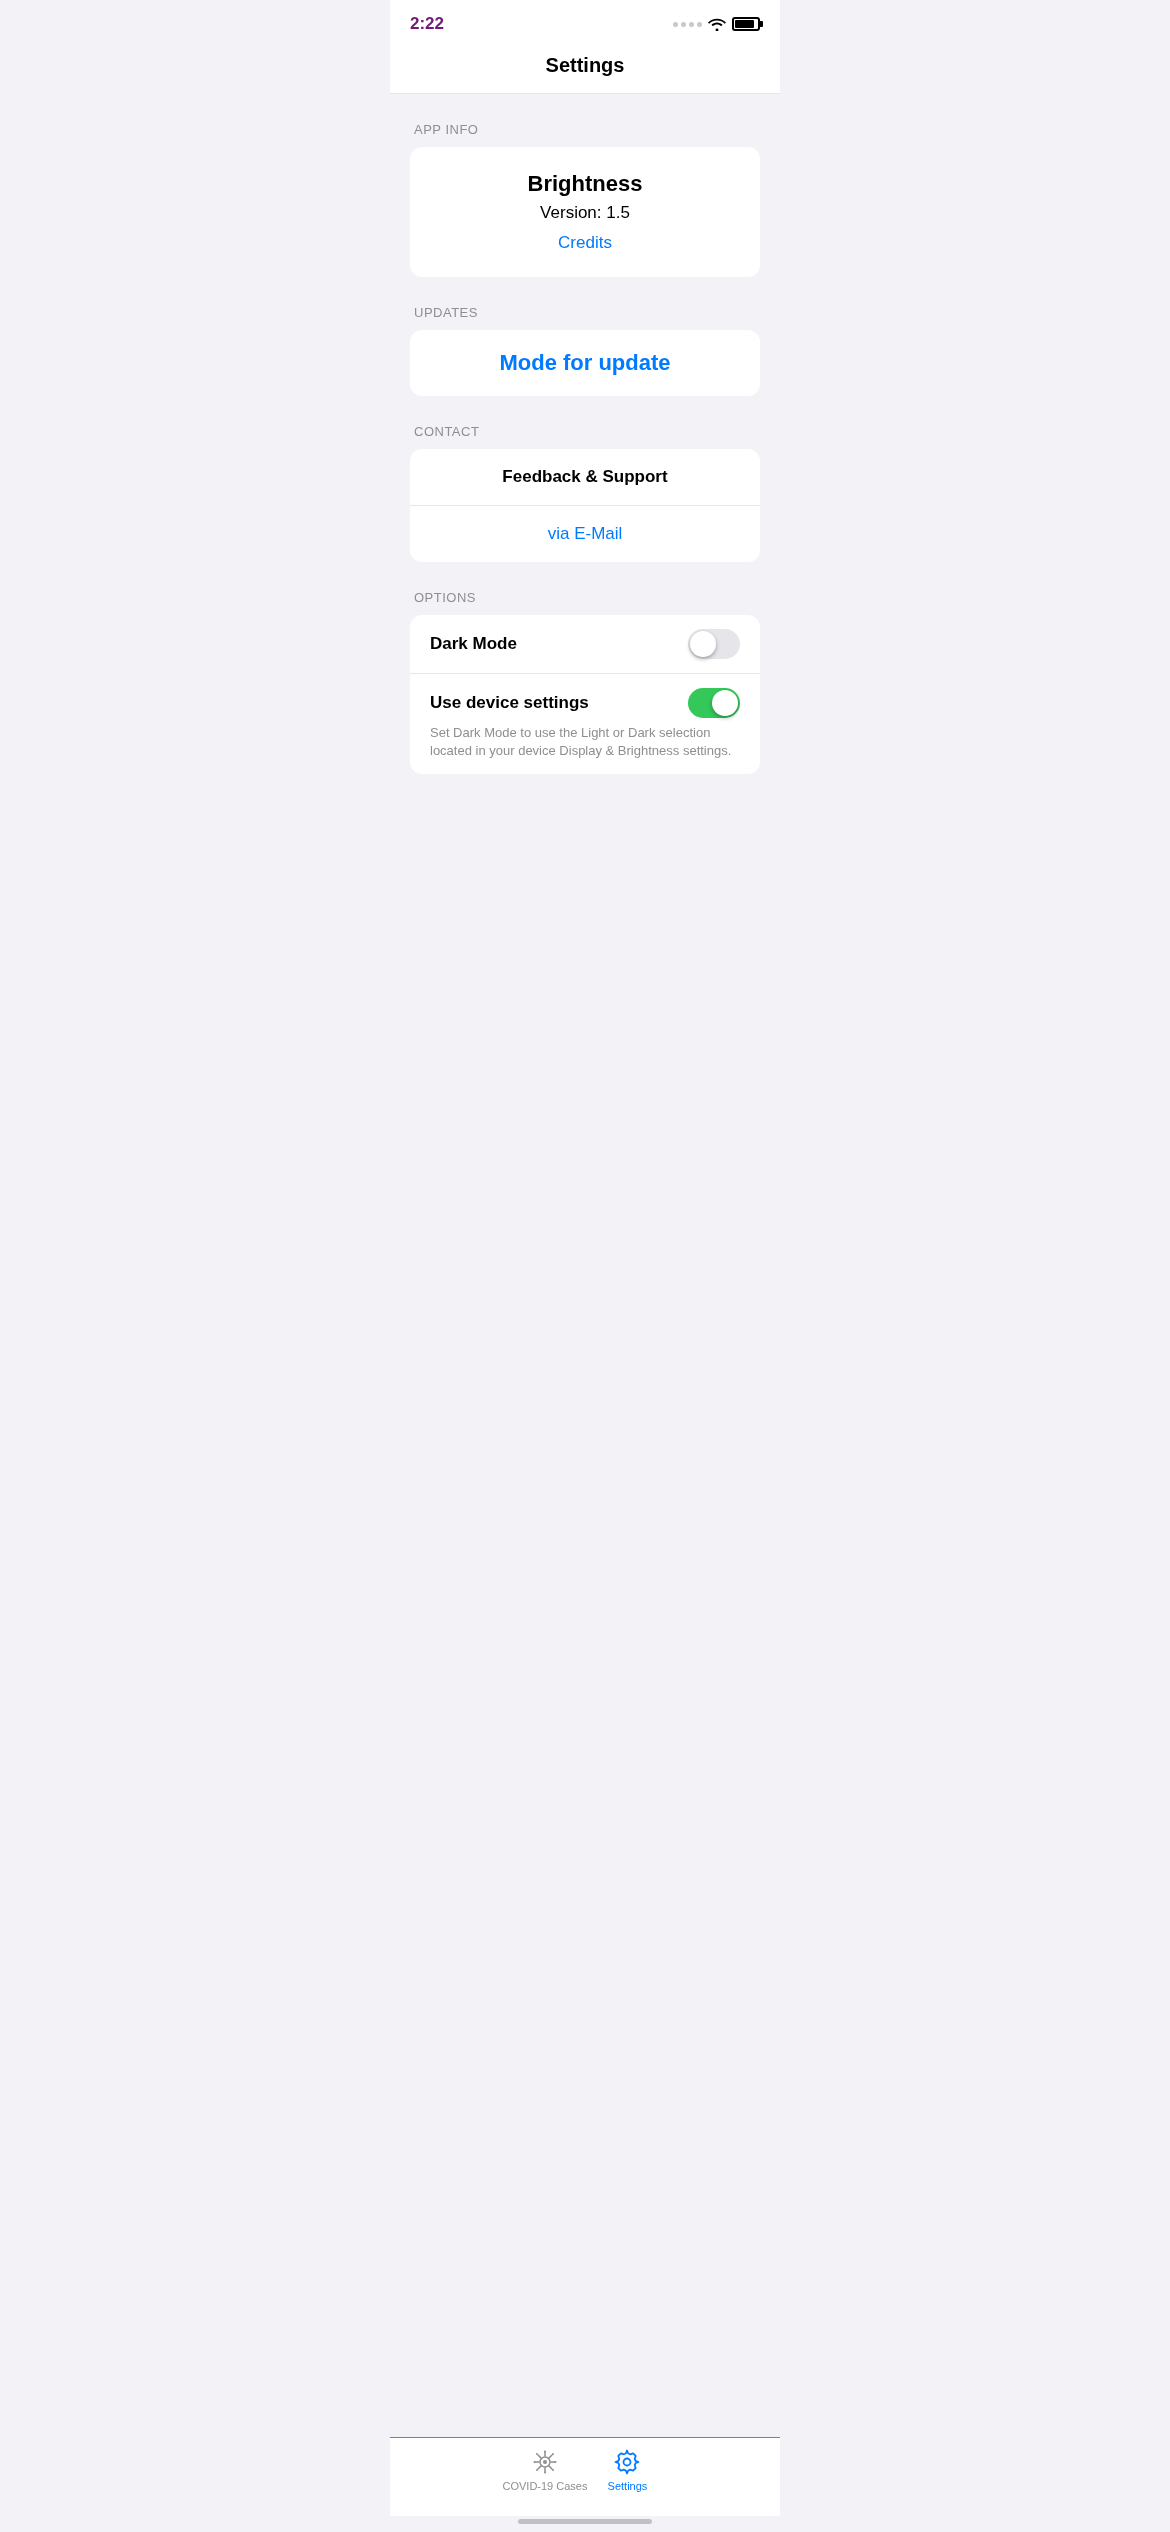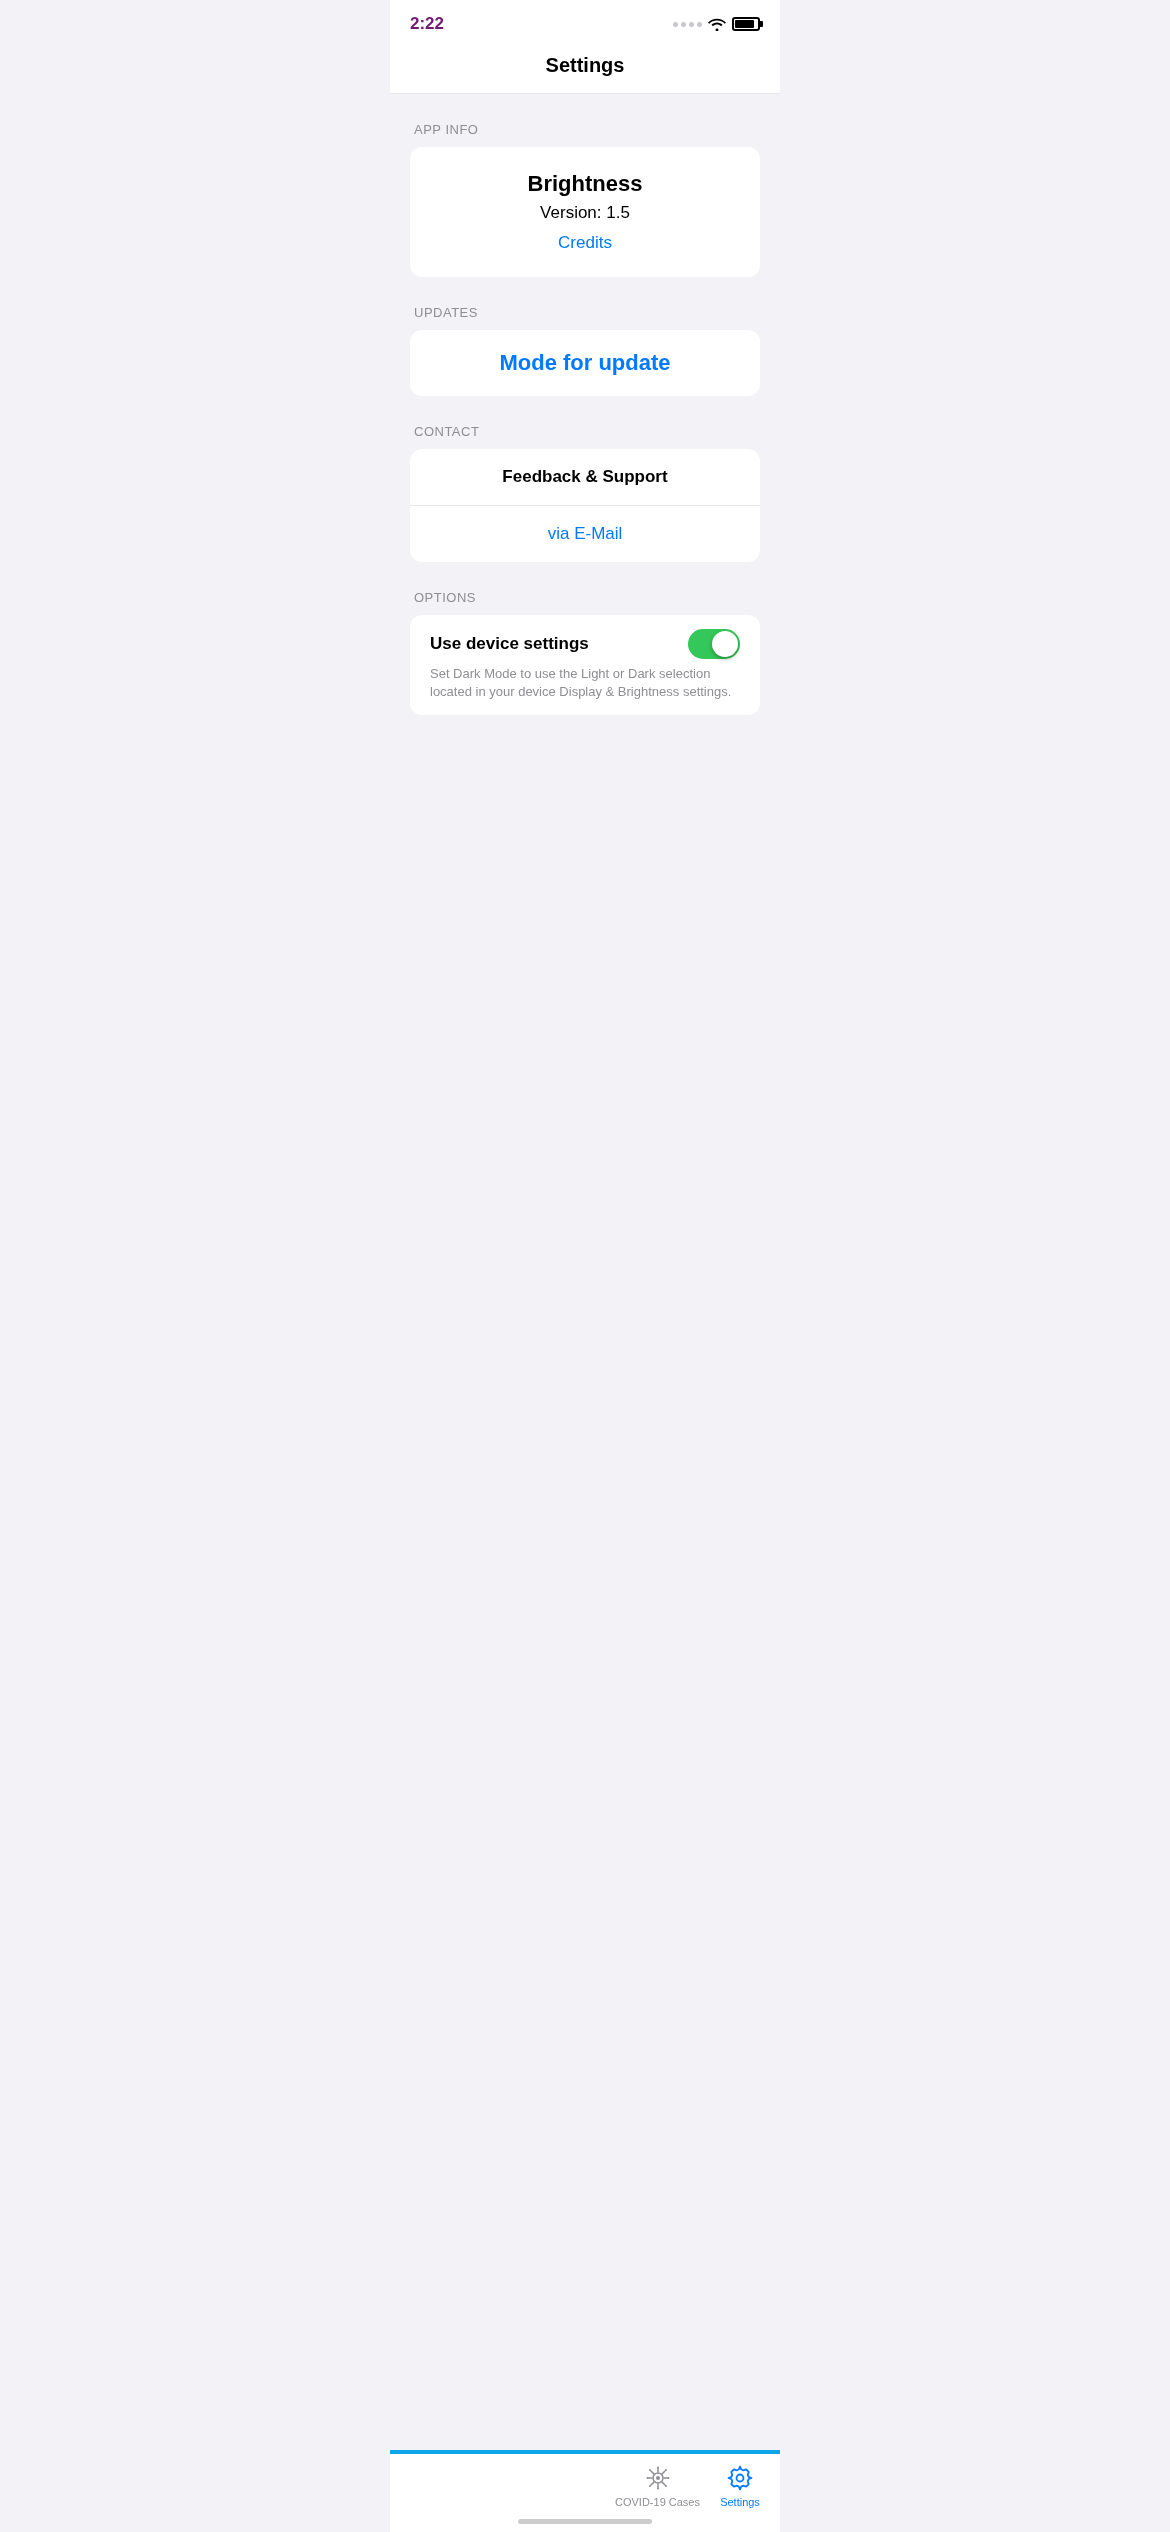--- a/index.html
+++ b/index.html
@@ -263,28 +263,28 @@
     .options-description {
       font-size: 13px;
       color: #8e8e93;
       line-height: 1.4;
       margin-top: 6px;
     }
 
     
     .tab-bar {
       position: fixed;
-      bottom: 0;
+      bottom: 16px;
       left: 50%;
       transform: translateX(-50%);
       width: 390px;
       background: rgba(255,255,255,0.95);
-      border-top: 4px solid #0ea5e9;
-      display: flex;
-      justify-content: flex-end;
+      border-top: 1px solid #0ea5e9;
+      display: flex;
+      justify-content: center;
       padding: 10px 0 24px 0;
     }
 
     .tab-item {
       display: flex;
       flex-direction: column;
       align-items: center;
       gap: 4px;
       cursor: pointer;
       min-width: 80px;
@@ -386,20 +386,26 @@
       <div class="contact-item">
         <div class="contact-link">via E-Mail</div>
       </div>
     </div>
   </div>
 
   <div class="section">
     <div class="section-label">OPTIONS</div>
     <div class="card">
 
+      <div class="options-item">
+        <span class="options-label">Dark Mode</span>
+        <div class="toggle toggle-off">
+          <div class="toggle-thumb"></div>
+        </div>
+      </div>
 
       <div class="options-item">
         <div class="options-item-row">
           <span class="options-label">Use device settings</span>
           <div class="toggle toggle-on">
             <div class="toggle-thumb"></div>
           </div>
         </div>
         <div class="options-description">Set Dark Mode to use the Light or Dark selection located in your device Display &amp; Brightness settings.</div>
       </div>

